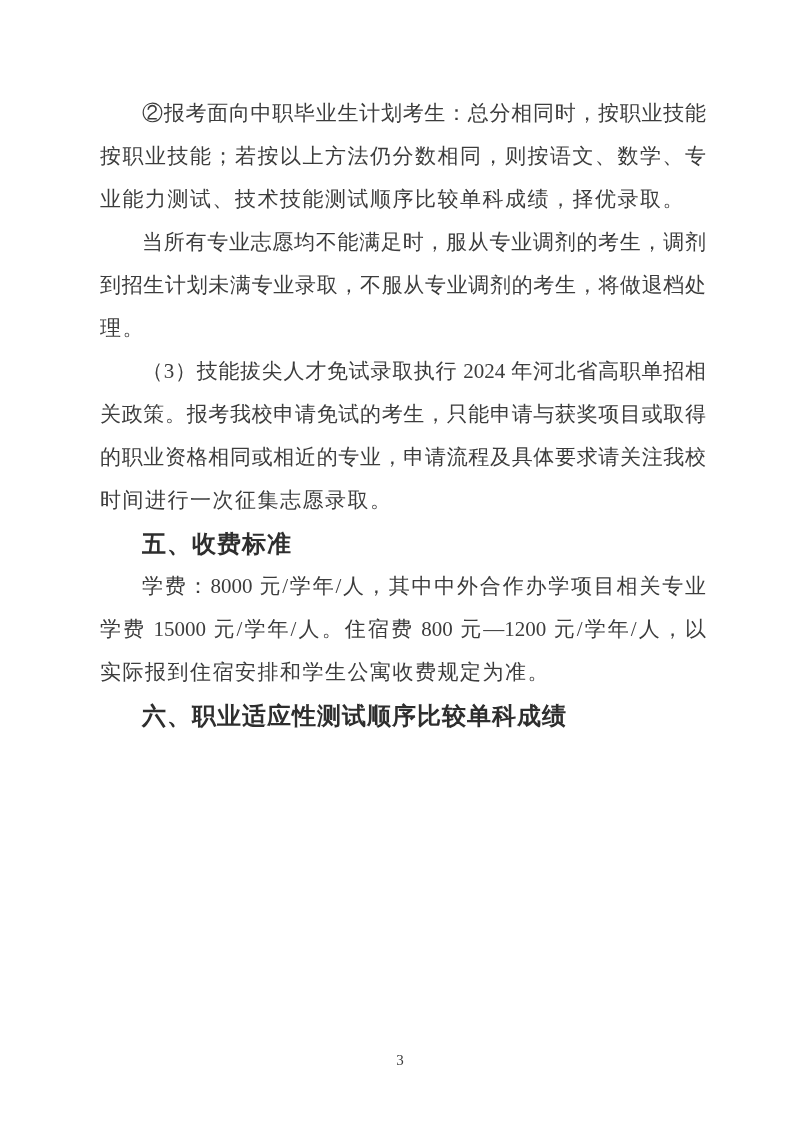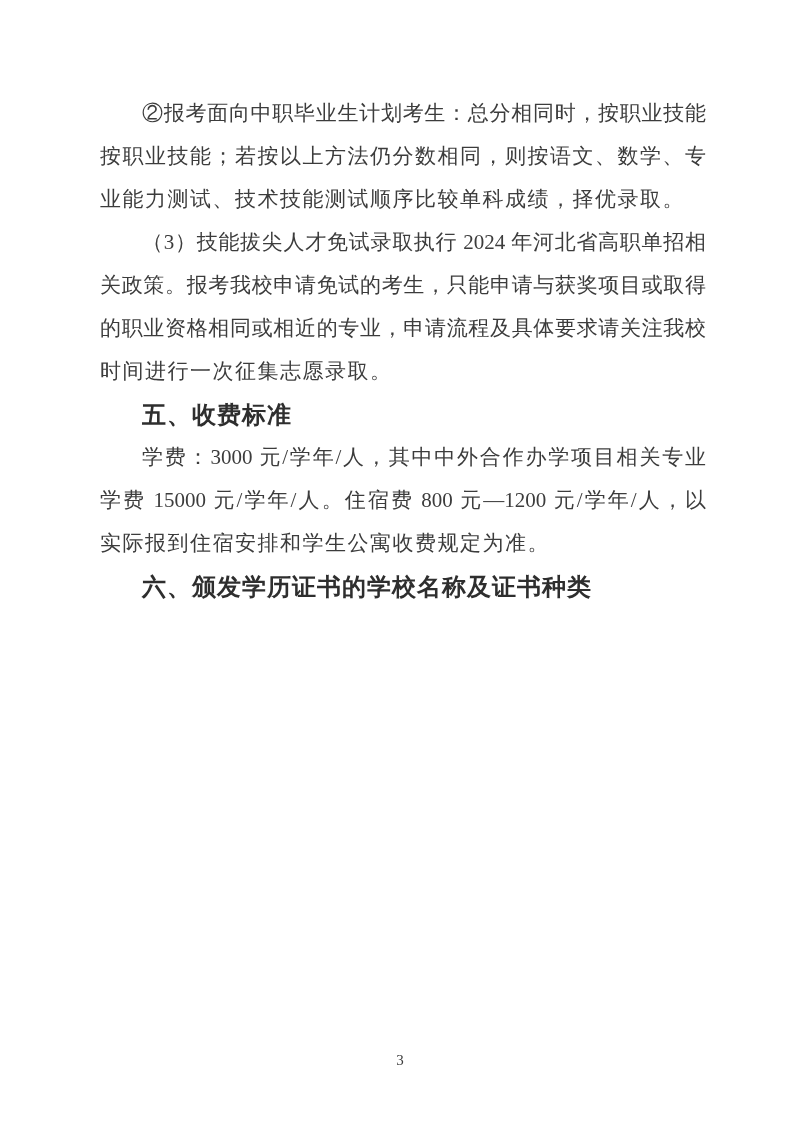--- a/index.html
+++ b/index.html
@@ -59,29 +59,34 @@
 <body>
 
 <div class="page">
   <div class="content">
       <div class="paragraph">
         <div class="line stretch indent">②报考面向中职毕业生计划考生：总分相同时，按职业技能</div>
         <div class="line stretch">按职业技能；若按以上方法仍分数相同，则按语文、数学、专</div>
         <div class="line natural">业能力测试、技术技能测试顺序比较单科成绩，择优录取。</div>
       </div>
       <div class="paragraph">
+        <div class="line stretch indent">当所有专业志愿均不能满足时，服从专业调剂的考生，调剂</div>
+        <div class="line stretch">到招生计划未满专业录取，不服从专业调剂的考生，将做退档处</div>
+        <div class="line natural">理。</div>
+      </div>
+      <div class="paragraph">
         <div class="line stretch indent">（3）技能拔尖人才免试录取执行 2024 年河北省高职单招相</div>
         <div class="line stretch">关政策。报考我校申请免试的考生，只能申请与获奖项目或取得</div>
         <div class="line stretch">的职业资格相同或相近的专业，申请流程及具体要求请关注我校</div>
       </div>
       <div class="paragraph">
         <div class="line natural">时间进行一次征集志愿录取。</div>
       </div>
       <div class="heading">五、收费标准</div>
       <div class="paragraph">
-        <div class="line stretch indent">学费：3000 元/学年/人，其中中外合作办学项目相关专业</div>
+        <div class="line stretch indent">学费：8000 元/学年/人，其中中外合作办学项目相关专业</div>
         <div class="line stretch">学费 15000 元/学年/人。住宿费 800 元—1200 元/学年/人，以</div>
         <div class="line natural">实际报到住宿安排和学生公寓收费规定为准。</div>
       </div>
-      <div class="heading">六、颁发学历证书的学校名称及证书种类</div>
+      <div class="heading">六、职业适应性测试顺序比较单科成绩</div>
     </div>
   <div class="footer">3</div>
 </div>
 
 </body></html>

